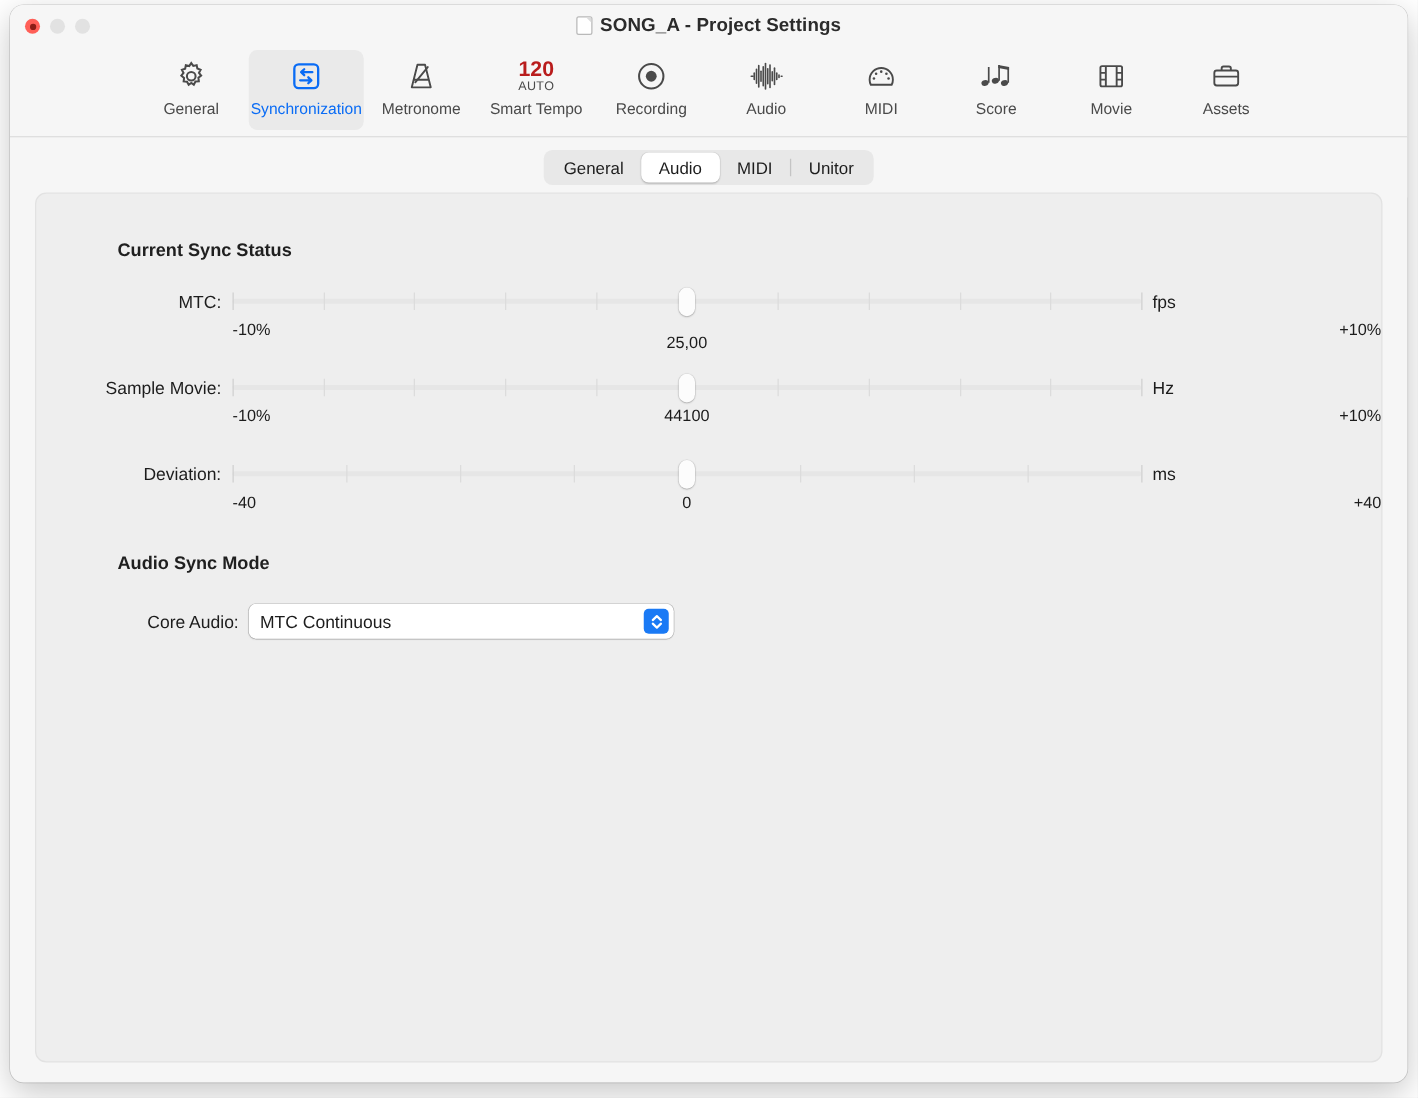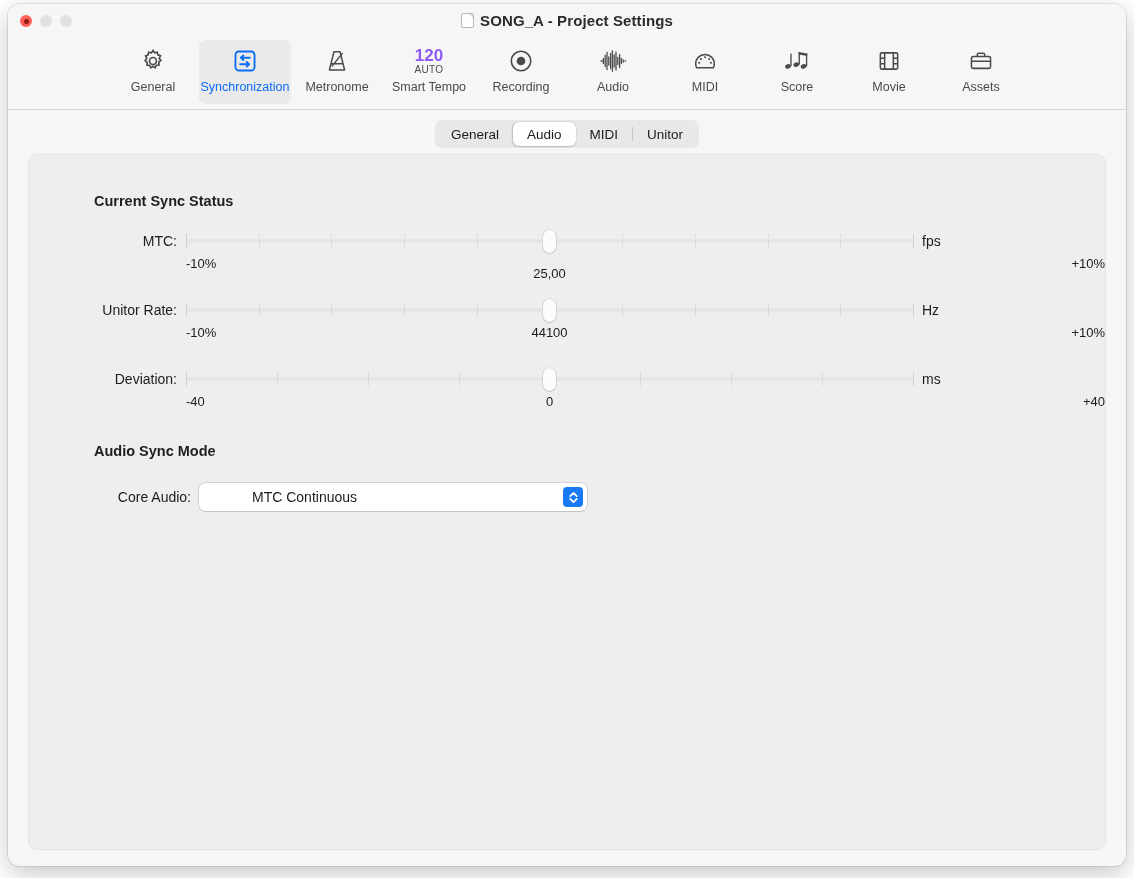--- a/index.html
+++ b/index.html
@@ -123,21 +123,21 @@
     justify-content: center;
   }
   .tb-label {
     margin-top: 4px;
     font-size: 12.5px;
     white-space: nowrap;
     line-height: 14px;
   }
   .tb-item.selected .tb-label { color: #0a6cf5; }
 
-  .st-num { font-size: 17px; font-weight: bold; color: #8b5cf6; line-height: 17px; }
+  .st-num { font-size: 17px; font-weight: bold; color: #b91c1c; line-height: 17px; }
   .st-auto { font-size: 10px; color: #4a4a4a; line-height: 11px; letter-spacing: 0.3px; }
   .st-stack { display:flex; flex-direction:column; align-items:center; justify-content:center; height:30px; }
 
   
   #tabbar-area {
     position: relative;
     height: 48px;
     background: #f6f6f6;
   }
   #segmented {
@@ -280,29 +280,28 @@
     width: 148px;
     text-align: right;
     font-size: 14px;
     color: #1c1c1c;
     line-height: 28px;
   }
   #core-popup {
     position: absolute;
     left: 156px;
     top: 0;
-    width: 388px;
+    width: 340px;
     height: 28px;
     background: #ffffff;
     border-radius: 6px;
     box-shadow: 0 0 0 0.5px rgba(0,0,0,0.22), 0 0.5px 1px rgba(0,0,0,0.08);
     display: flex;
     align-items: center;
     cursor: default;
-    padding-left: 44px;
   }
   #core-value {
     font-size: 14px;
     color: #1c1c1c;
     padding-left: 9px;
     flex: 1;
   }
   #core-chevron {
     width: 20px;
     height: 20px;
@@ -495,21 +494,21 @@
           </div>
         <div class="thumb" style="left: 50%;"></div>
       </div>
       <div class="unit">fps</div>
       <div class="minlabel">-10%</div>
       <div class="midlabel" style="left: 520.5px; margin-top: 10px;">25,00</div>
       <div class="maxlabel">+10%</div>
     </div>
 
     <div class="srow" id="row-sr">
-      <div class="srow-label">Unitor Rate:</div>
+      <div class="srow-label">Sample Movie:</div>
       <div class="track-wrap">
         <div class="track"></div>
         <div class="ticks">
             <div class="tick end" style="left: 0%;"></div>
             <div class="tick" style="left: 10%;"></div>
             <div class="tick" style="left: 20%;"></div>
             <div class="tick" style="left: 30%;"></div>
             <div class="tick" style="left: 40%;"></div>
             <div class="tick" style="left: 50%;"></div>
             <div class="tick" style="left: 60%;"></div>

